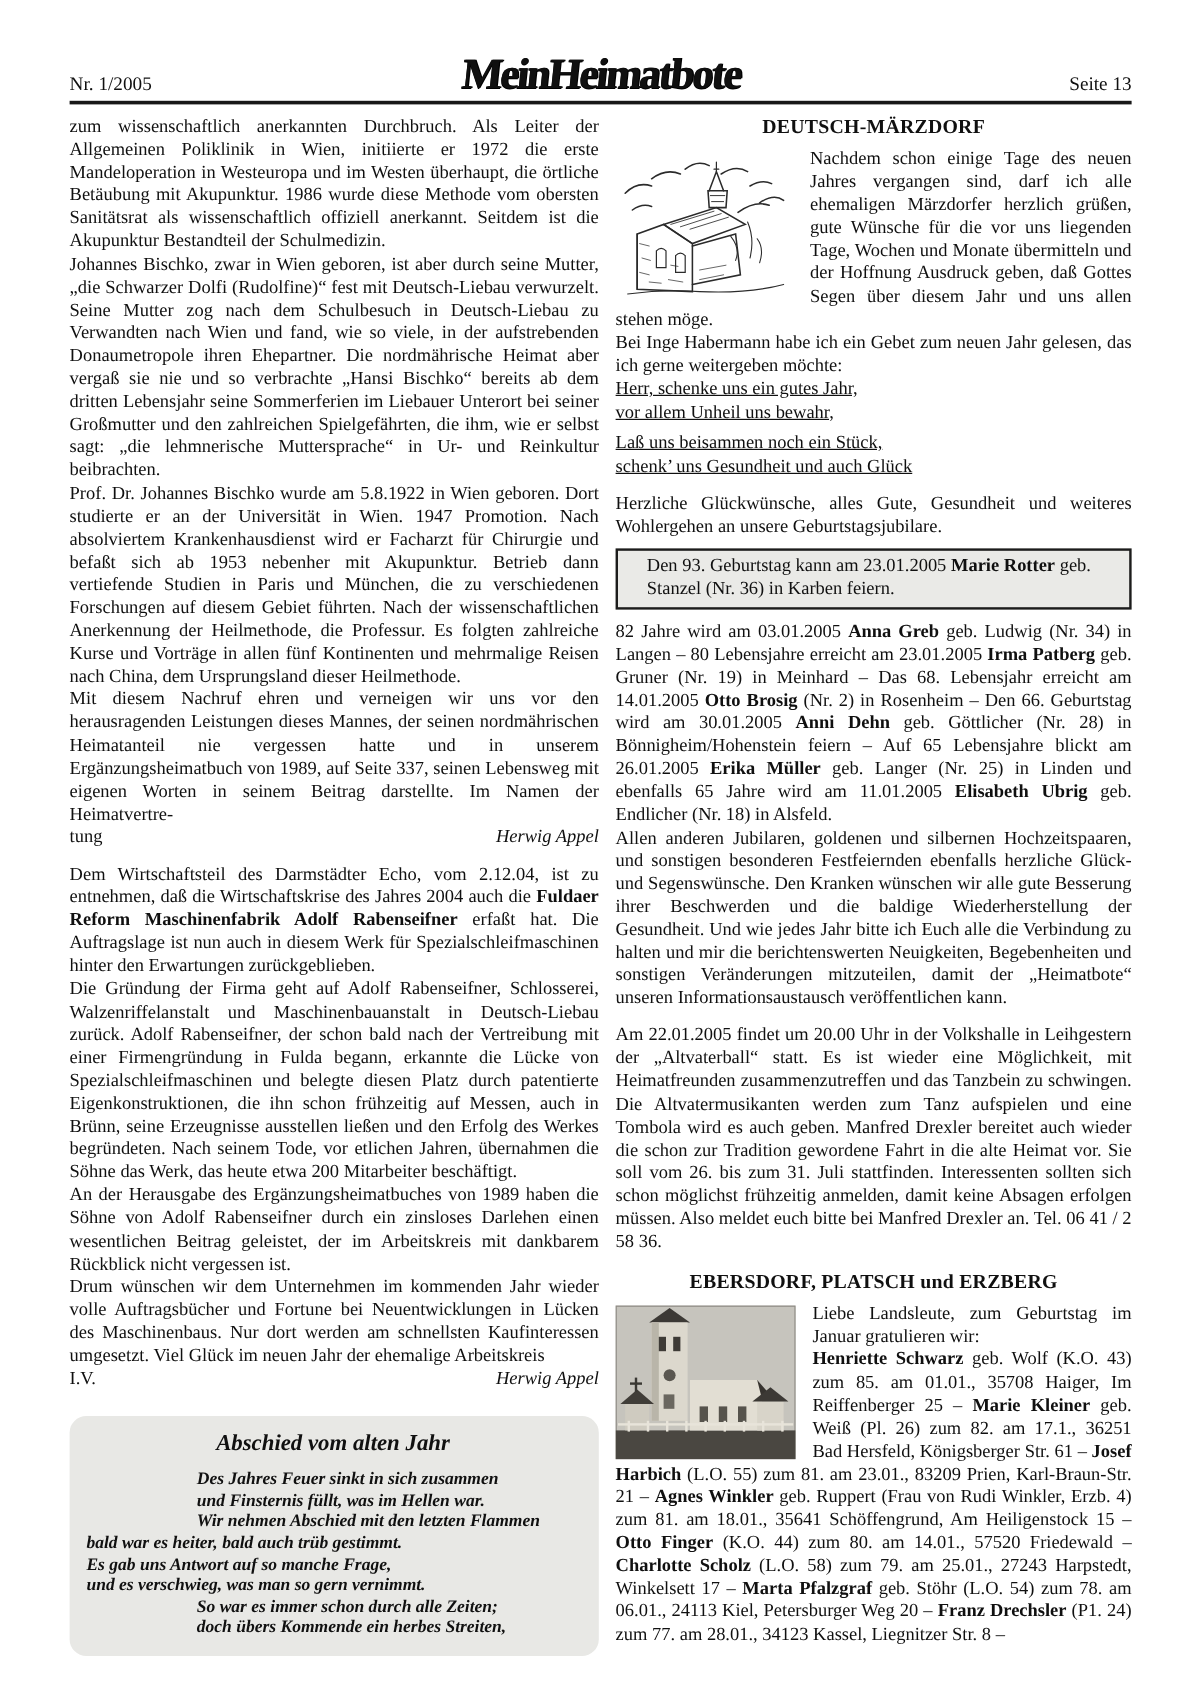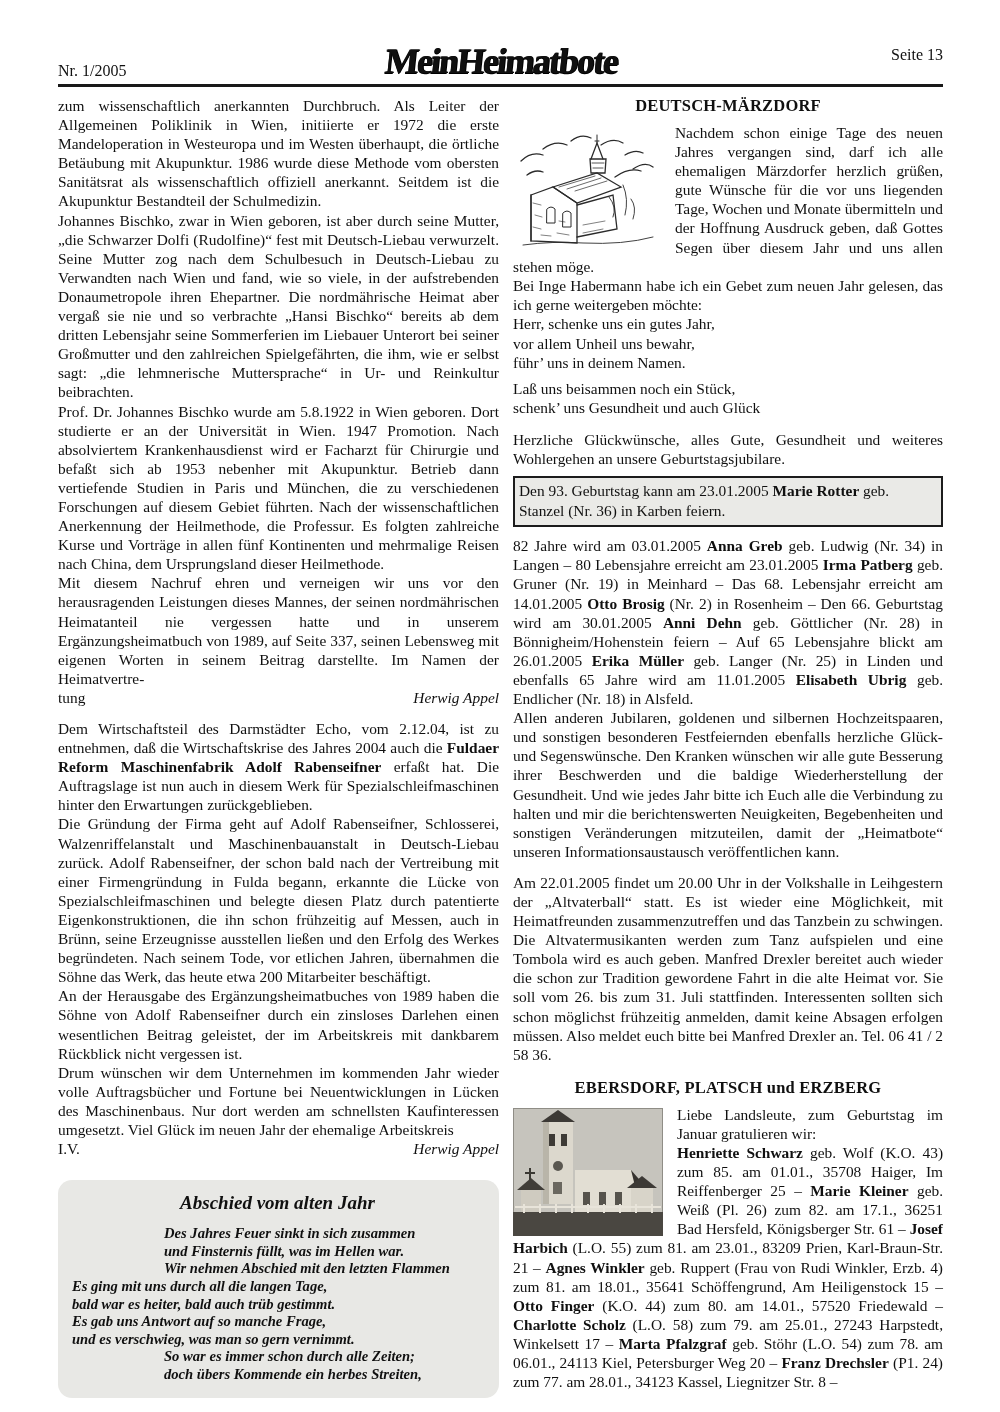--- a/index.html
+++ b/index.html
@@ -3,21 +3,21 @@
 <meta charset="utf-8">
 <style>
   html,body{margin:0;padding:0;background:#ffffff;}
   body{width:1000px;height:1412px;overflow:hidden;color:#101010;
        font-family:"Liberation Serif", serif;}
   .page{box-sizing:border-box;width:1000px;height:1412px;padding:34px 57px 0 58px;}
 
   
   .hdr{position:relative;height:50px;border-bottom:3px solid #181818;}
   .hdr-issue{position:absolute;left:0;bottom:4px;font-size:16px;}
-  .hdr-page{position:absolute;right:0;bottom:20px;font-size:16px;}
+  .hdr-page{position:absolute;right:0;bottom:4px;font-size:16px;}
   .masthead{position:absolute;left:50%;bottom:2px;transform:translateX(-50%) skewX(-6deg);
     font-size:36px;font-weight:bold;letter-spacing:-2px;white-space:nowrap;
     text-shadow:1px 0 0 #000, 0 1px 0 #000;}
 
   
   .cols{display:flex;gap:14px;margin-top:9px;}
   .col-l{width:441px;}
   .col-r{width:430px;}
   p.body{margin:0;text-align:justify;font-size:15.4px;line-height:19.1px;
          text-justify:inter-word;hyphens:none;}
@@ -29,24 +29,24 @@
   .sec-h{margin:0 0 7px 0;text-align:center;font-size:16.5px;font-weight:bold;
          letter-spacing:.2px;}
 
   
   .sketch{float:left;width:150px;height:124px;margin:2px 12px 2px 0;}
   .photo{float:left;width:150px;height:128px;margin:3px 14px 2px 0;}
   .clearfix::after{content:"";display:block;clear:both;}
 
   
   .prayer-title{font-weight:bold;font-size:15.8px;line-height:20px;margin-top:8px;}
-  .prayer-line{font-size:15.4px;line-height:19.6px;}
-
-  
-  .bday-box{border:2px solid #1c1c1c;background:#eaeae7;padding:3px 4px 5px;
+  .prayer-line{font-size:15.4px;line-height:19.6px;text-decoration:underline;}
+
+  
+  .bday-box{border:2px solid #1c1c1c;background:#eaeae7;padding:3px 24px 5px;
             margin:8px 0 9px;font-size:15.4px;line-height:19.6px;text-align:left;}
 
   
   .poem-box{background:#e8e8e5;border-radius:14px;margin-top:22px;
             padding:12px 18px 14px 14px;font-weight:bold;font-style:italic;}
   .poem-title{font-size:19px;margin:0 0 11px 2px;text-align:center;}
   .poem-line{font-size:14.6px;line-height:17.6px;white-space:nowrap;}
   .pindent{margin-left:92px;}
 </style>
 </head>
@@ -81,21 +81,20 @@
       <div class="sig-row">
         <span>I.V.</span>
         <span class="sig">Herwig Appel</span>
       </div>
 
       <div class="poem-box">
         <div class="poem-title">Abschied vom alten Jahr</div>
         <div class="poem-line pindent">Des Jahres Feuer sinkt in sich zusammen</div>
         <div class="poem-line pindent">und Finsternis füllt, was im Hellen war.</div>
         <div class="poem-line pindent">Wir nehmen Abschied mit den letzten Flammen</div>
-        <div class="poem-line">Es ging mit uns durch all die langen Tage,</div>
         <div class="poem-line">bald war es heiter, bald auch trüb gestimmt.</div>
         <div class="poem-line">Es gab uns Antwort auf so manche Frage,</div>
         <div class="poem-line">und es verschwieg, was man so gern vernimmt.</div>
         <div class="poem-line pindent">So war es immer schon durch alle Zeiten;</div>
         <div class="poem-line pindent">doch übers Kommende ein herbes Streiten,</div>
 
       </div>
     </div>
 
     <div class="col-r">
@@ -129,21 +128,20 @@
 
           <path d="M10 120 q30 -4 60 -2 q40 2 70 -6" stroke-width="0.9"></path>
         </svg>
         <p class="body">Nachdem schon einige Tage des neuen Jahres vergangen sind, darf ich alle ehemaligen Märzdorfer herzlich grüßen, gute Wünsche für die vor uns liegenden Tage, Wochen und Monate übermitteln und der Hoffnung Ausdruck geben, daß Gottes Segen über diesem Jahr und uns allen stehen möge.</p>
       </div>
 
       <p class="body">Bei Inge Habermann habe ich ein Gebet zum neuen Jahr gelesen, das ich gerne weitergeben möchte:</p>
 
       <div class="prayer-line">Herr, schenke uns ein gutes Jahr,</div>
       <div class="prayer-line">vor allem Unheil uns bewahr,</div>
-      <div class="prayer-line">führ’ uns in deinem Namen.</div>
       <div class="gap-sm"></div>
       <div class="prayer-line">Laß uns beisammen noch ein Stück,</div>
       <div class="prayer-line">schenk’ uns Gesundheit und auch Glück</div>
       <div class="gap-md"></div>
 
       <p class="body">Herzliche Glückwünsche, alles Gute, Gesundheit und weiteres Wohlergehen an unsere Geburtstagsjubilare.</p>
 
       <div class="bday-box"><span>Den 93. Geburtstag kann am 23.01.2005 </span><b>Marie Rotter</b><span> geb. Stanzel (Nr. 36) in Karben feiern.</span></div>
 
       <p class="body"><span>82 Jahre wird am 03.01.2005 </span><b>Anna Greb</b><span> geb. Ludwig (Nr. 34) in Langen – 80 Lebensjahre erreicht am 23.01.2005 </span><b>Irma Patberg</b><span> geb. Gruner (Nr. 19) in Meinhard – Das 68. Lebensjahr erreicht am 14.01.2005 </span><b>Otto Brosig</b><span> (Nr. 2) in Rosenheim – Den 66. Geburtstag wird am 30.01.2005 </span><b>Anni Dehn</b><span> geb. Göttlicher (Nr. 28) in Bönnigheim/Hohenstein feiern – Auf 65 Lebensjahre blickt am 26.01.2005 </span><b>Erika Müller</b><span> geb. Langer (Nr. 25) in Linden und ebenfalls 65 Jahre wird am 11.01.2005 </span><b>Elisabeth Ubrig</b><span> geb. Endlicher (Nr. 18) in Alsfeld.</span></p>

